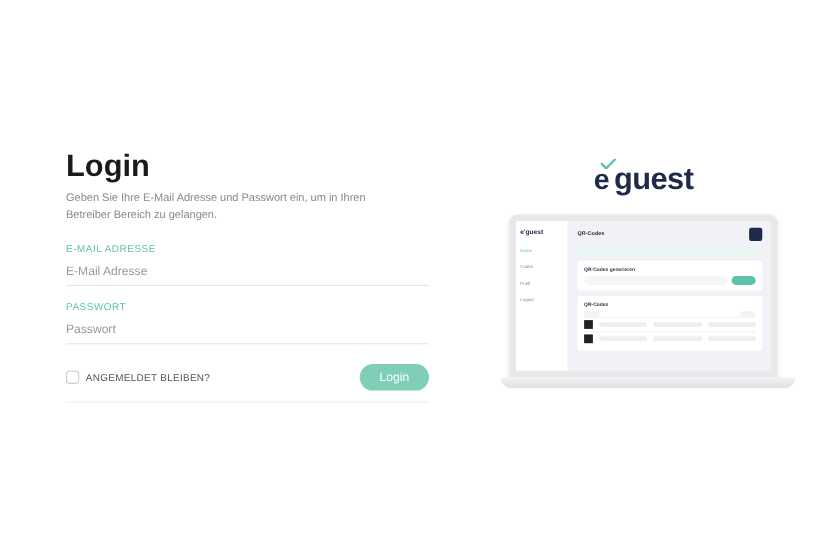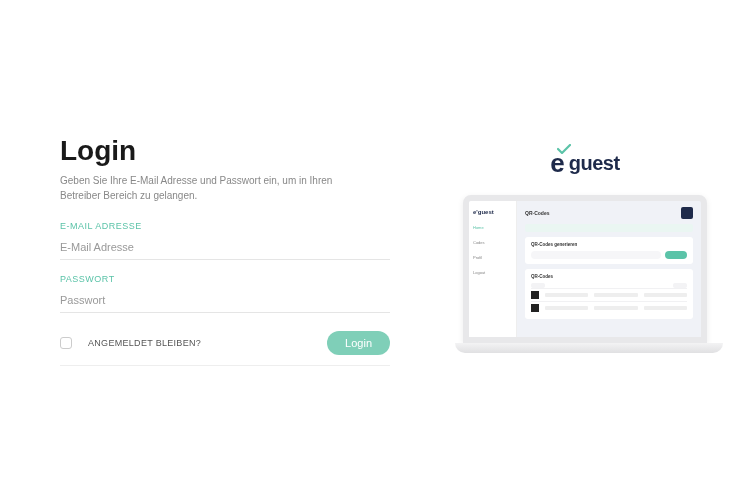--- a/index.html
+++ b/index.html
@@ -58,21 +58,21 @@
     display: flex;
     align-items: center;
     justify-content: space-between;
     margin-top: 4px;
     padding-bottom: 10px;
     border-bottom: 1px solid #eee;
   }
   .remember {
     display: flex;
     align-items: center;
-    gap: 16px;
+    gap: 6px;
     font-size: 9px;
     color: #555;
     letter-spacing: 0.3px;
   }
   .checkbox {
     width: 12px;
     height: 12px;
     border: 1px solid #ccc;
     border-radius: 3px;
     background: #fff;
@@ -115,21 +115,21 @@
     font-weight: 700;
     color: #1e2a4a;
     position: relative;
   }
   .logo-check {
     position: absolute;
     top: -4px;
     right: -6px;
   }
   .logo-guest {
-    font-size: 20px;
+    font-size: 28px;
     font-weight: 600;
     color: #1e2a4a;
     letter-spacing: -0.5px;
   }
   .laptop {
     width: 260px;
     position: relative;
   }
   .screen {
     width: 244px;

